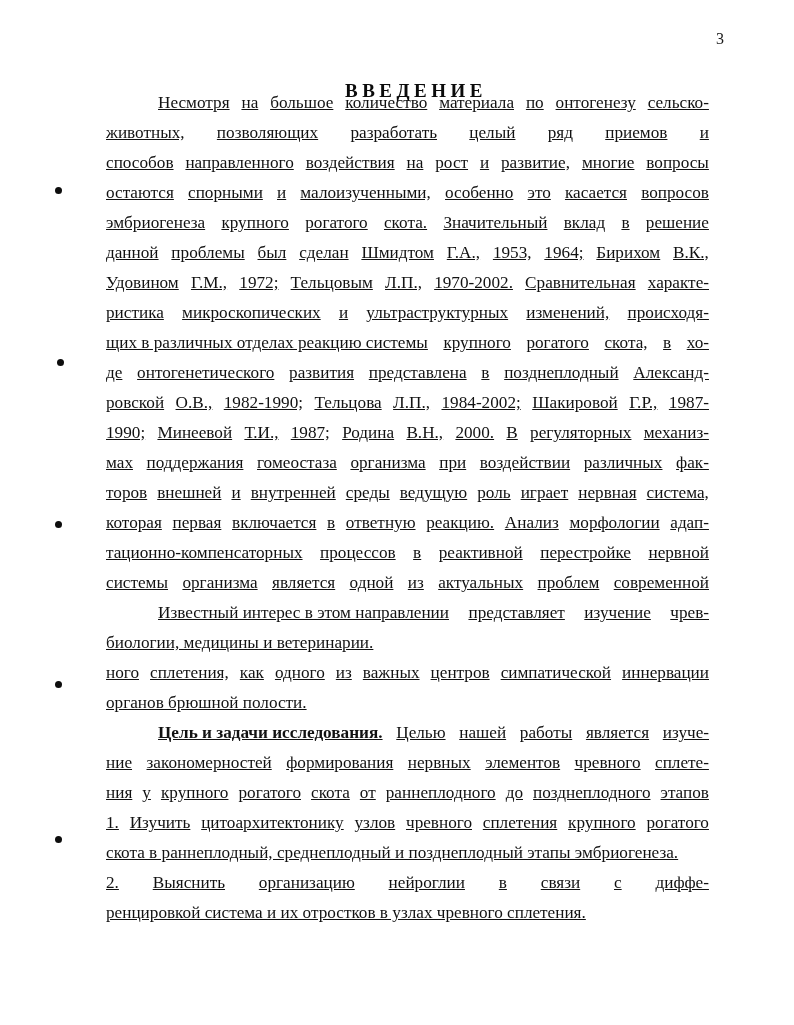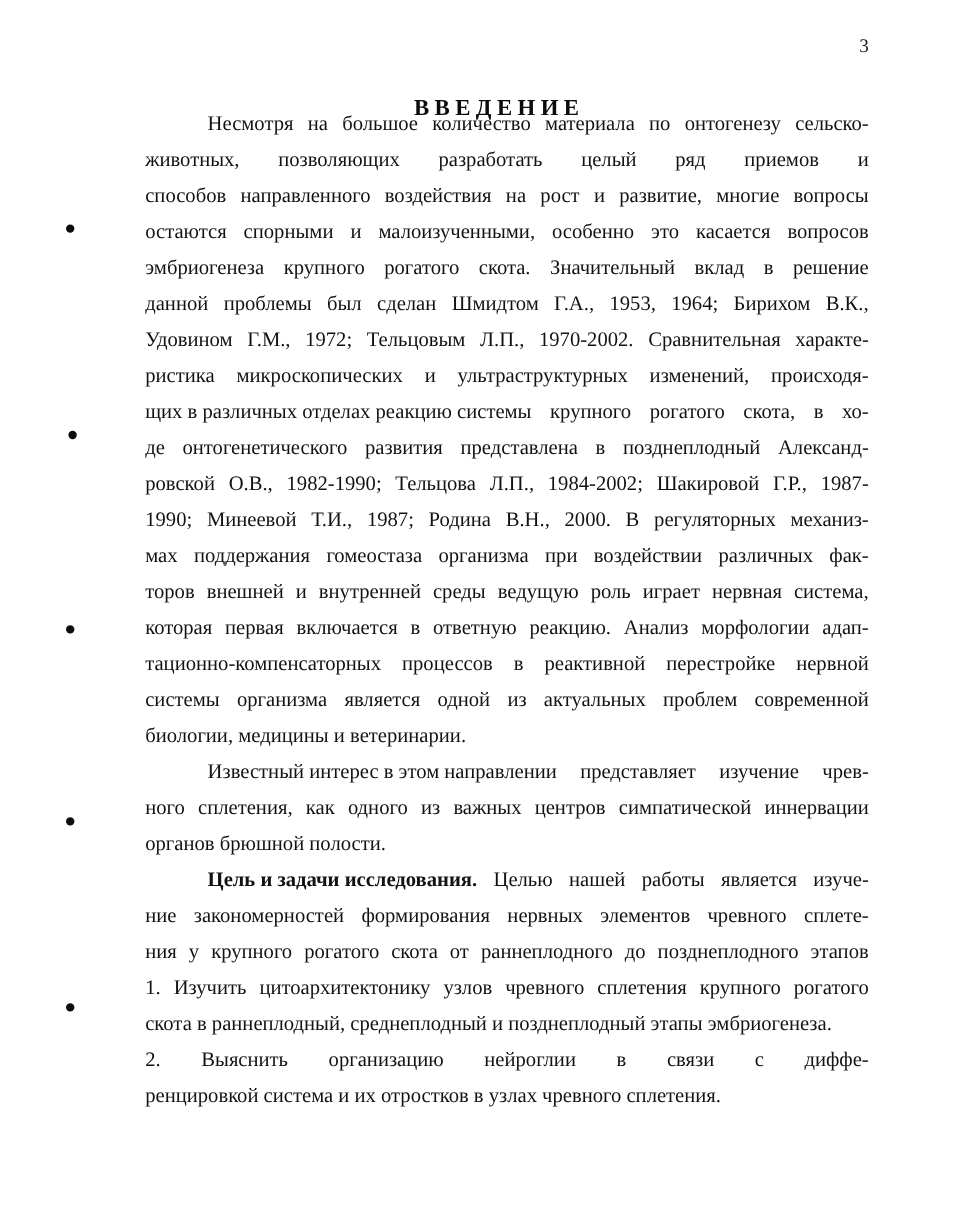--- a/index.html
+++ b/index.html
@@ -43,22 +43,23 @@
     letter-spacing: 4.5px;
     line-height: 1;
     color: #0b0b0b;
     margin-top: 25px;
   }
 
   
   #body-text {
     position: absolute;
     top: 88px;
-    left: 121px;
+    left: 106px;
     width: 603px;
+    text-decoration: underline;
   }
 
   .tl {
     display: block;
     height: 30px;
     line-height: 30px;
     font-size: 17.2px;
     white-space: nowrap;
     color: #121212;
   }
@@ -259,27 +260,27 @@
       <div class="tl j" id="l17">
         <span>системы</span>
         <span>организма</span>
         <span>является</span>
         <span>одной</span>
         <span>из</span>
         <span>актуальных</span>
         <span>проблем</span>
         <span>современной</span>
       </div>
-      <div class="tl" id="l18">биологии, медицины и ветеринарии.</div>
       <div class="tl j indent" id="l19">
         <span>Известный интерес в этом направлении</span>
         <span>представляет</span>
         <span>изучение</span>
         <span>чрев-</span>
       </div>
+      <div class="tl" id="l18">биологии, медицины и ветеринарии.</div>
       <div class="tl j" id="l20">
         <span>ного</span>
         <span>сплетения,</span>
         <span>как</span>
         <span>одного</span>
         <span>из</span>
         <span>важных</span>
         <span>центров</span>
         <span>симпатической</span>
         <span>иннервации</span>

